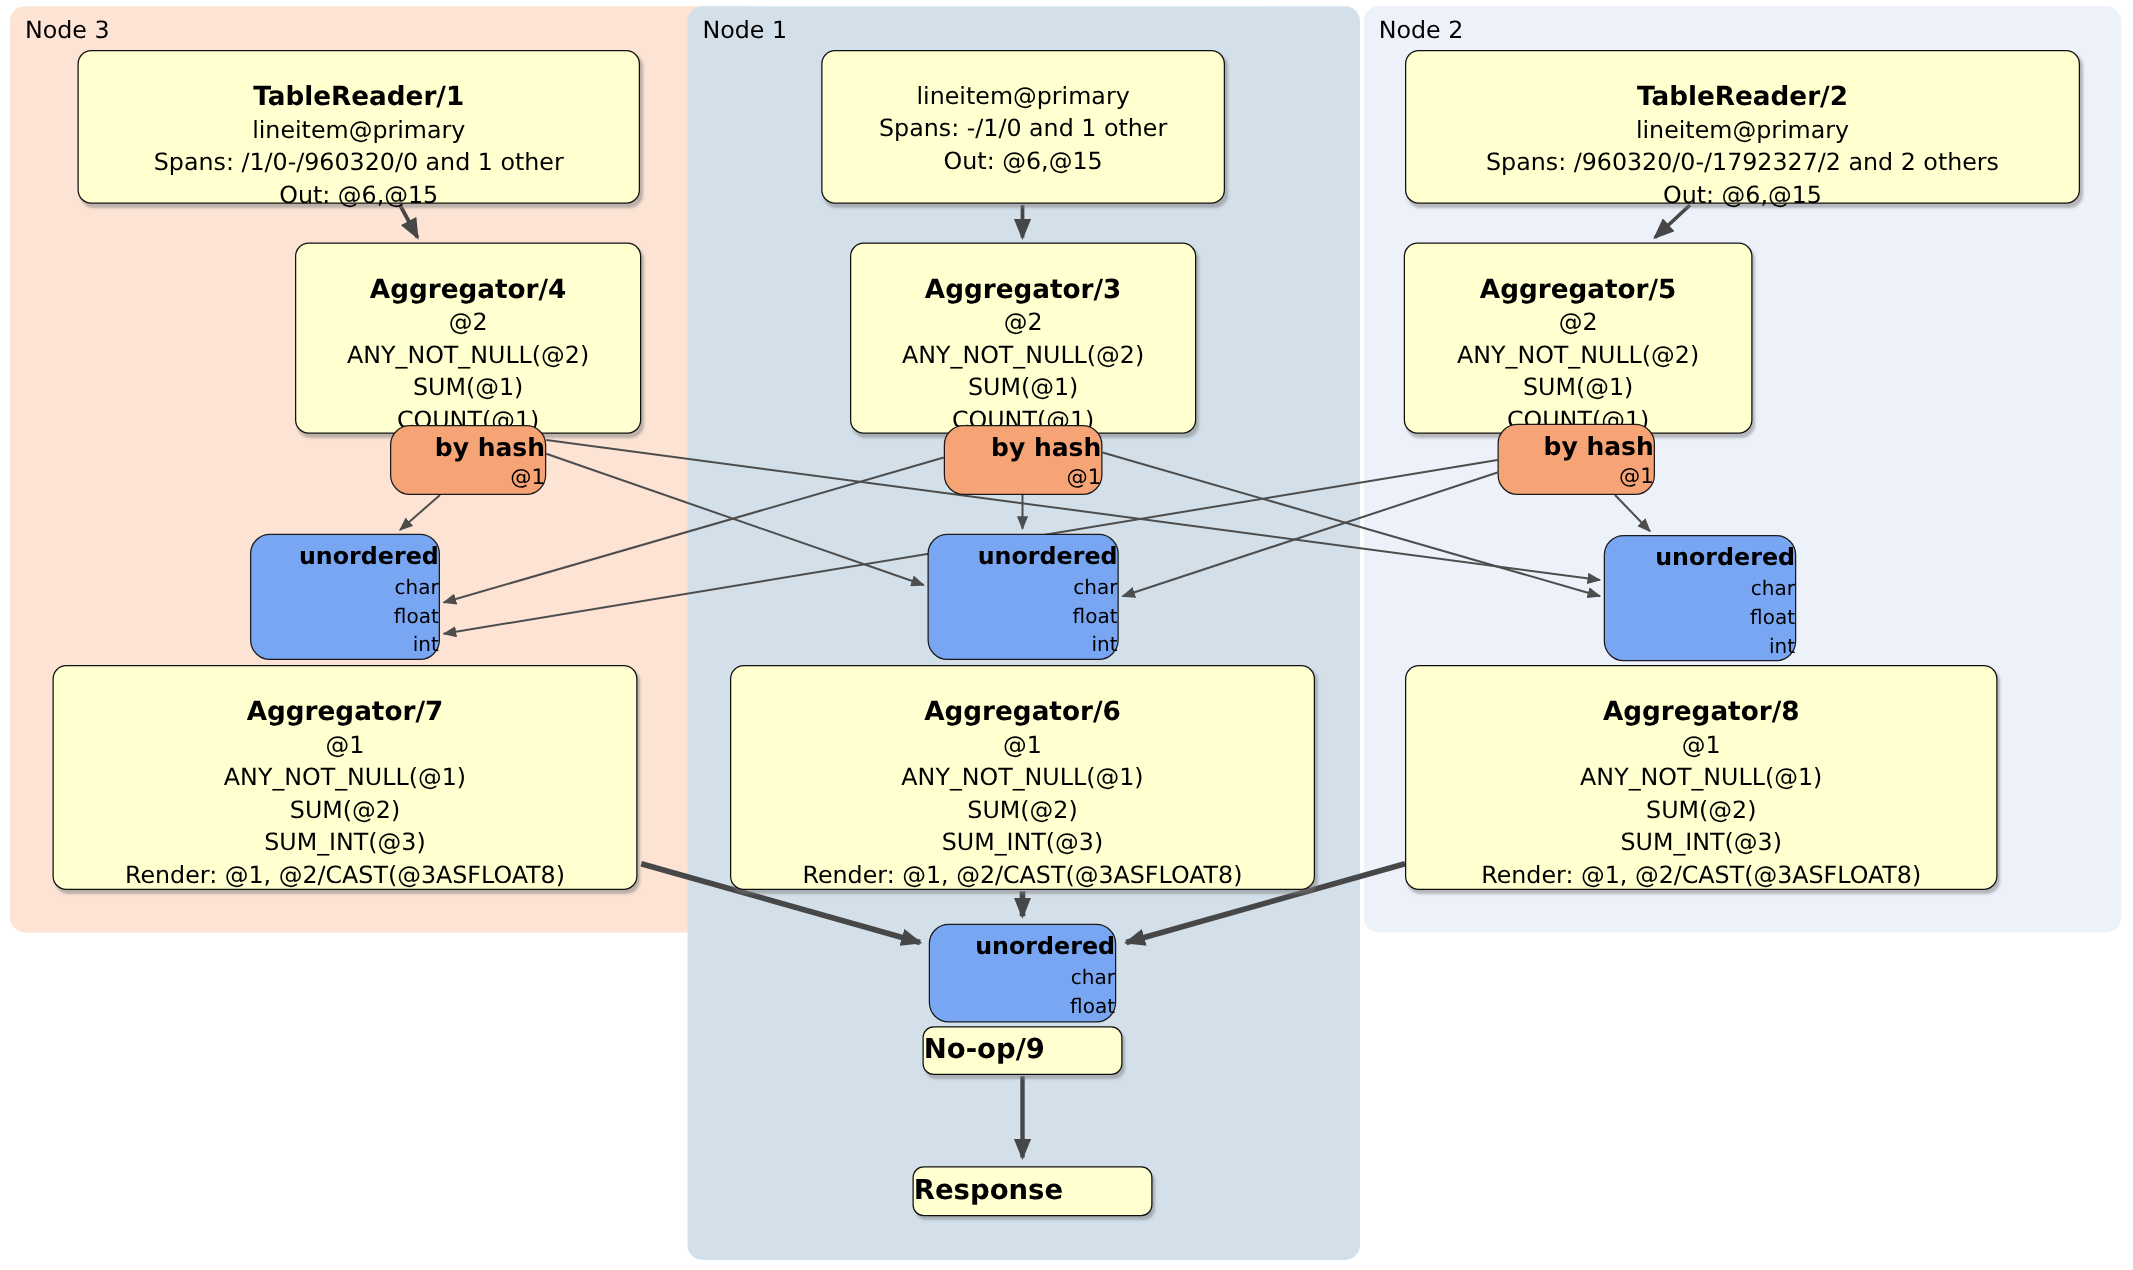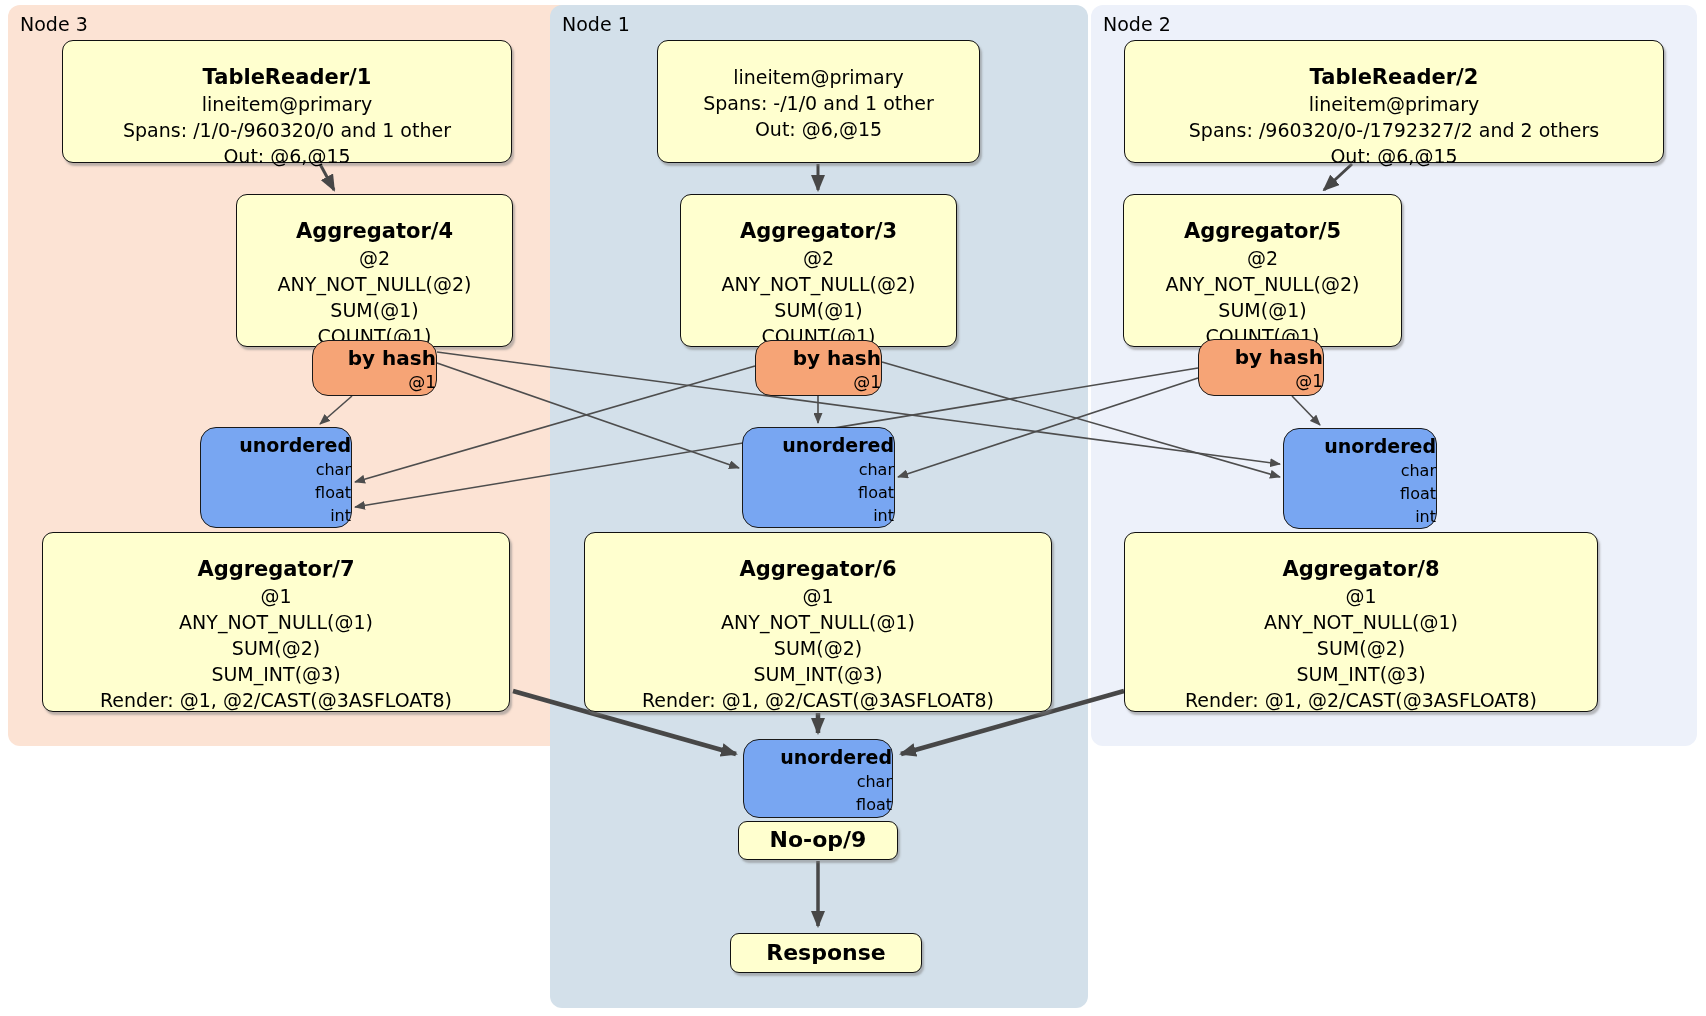--- a/index.html
+++ b/index.html
@@ -26,21 +26,21 @@
     text-align:right;box-sizing:border-box;padding-top:5px;
   }
   .router{background:#f6a476;}
   .sync{background:#78a6f2;}
   .rtitle{font-weight:bold;font-size:20px;line-height:25px;}
   .rsub{font-size:17px;line-height:22px;}
   .stitle{font-weight:bold;font-size:19px;line-height:25px;}
   .ssub{font-size:16px;line-height:23px;}
   .terminal{
     position:absolute;z-index:2;background:#ffffcf;border:1.6px solid #111;
-    border-radius:9px;text-align:center;box-sizing:border-box;
+    border-radius:9px;box-sizing:border-box;
     font-weight:bold;font-size:22px;box-shadow:2px 3px 2px rgba(125,125,125,0.5);
   }
 </style>
 </head>
 <body>
 
 <div class="region" style="left:8px;top:5px;width:600px;height:741px;background:#fce3d4;">
   <div class="region-label">Node 3</div>
 </div>
 <div class="region" style="left:550px;top:5px;width:538px;height:1003px;background:#d3e0ea;">

